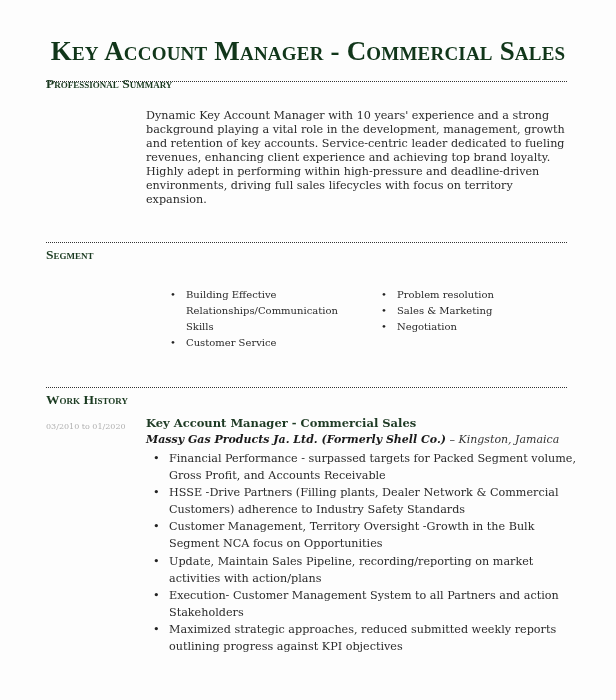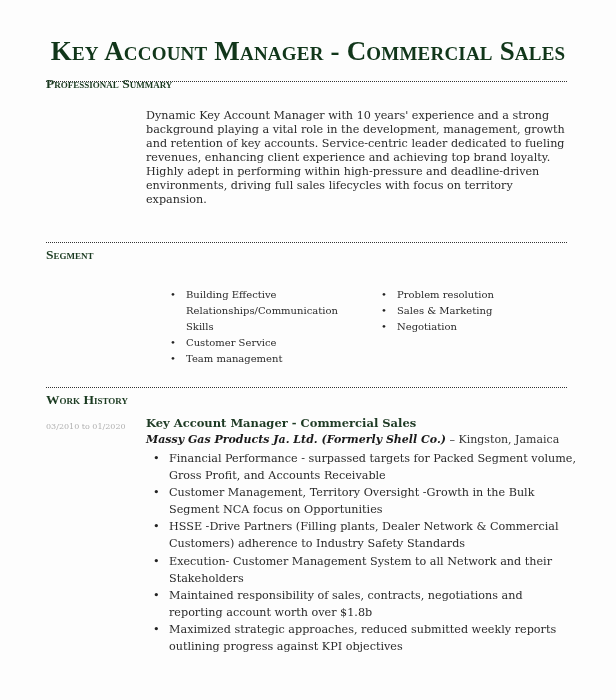--- a/index.html
+++ b/index.html
@@ -59,57 +59,56 @@
     .job-title {
       position: absolute; left: 146px; top: 416px;
       font-weight: bold; font-size: 11.5px; color: #1e3a24;
     }
     .company-line {
       position: absolute; left: 146px; top: 433px; width: 440px;
       font-size: 11px; white-space: nowrap;
     }
     .company { font-weight: bold; font-style: italic; color: #1a1a1a; margin-top: 36px; }
     .sep { color: #333; }
-    .location { color: #333; }
+    .location { font-style: italic; color: #333; }
     ul.bullets {
       position: absolute; left: 146px; top: 450px; width: 430px;
       margin: 0; padding: 0; list-style: none;
       font-size: 11.2px; line-height: 17.1px; color: #2a2a2a;
     }
   </style>
 </head>
 <body>
 
 <div class="title">Key Account Manager - Commercial Sales</div>
 
 <div class="divider" style="top:81px"></div>
 <div class="section-head" style="top:76px">Professional Summary</div>
 <div class="summary">Dynamic Key Account Manager with 10 years' experience and a strong background playing a vital role in the development, management, growth and retention of key accounts. Service-centric leader dedicated to fueling revenues, enhancing client experience and achieving top brand loyalty. Highly adept in performing within high-pressure and deadline-driven environments, driving full sales lifecycles with focus on territory expansion.</div>
 
 <div class="divider" style="top:242px"></div>
 <div class="section-head" style="top:247px">Segment</div>
 <ul class="skills skills-col1">
   <li>Building Effective Relationships/Communication Skills</li>
   <li>Customer Service</li>
-  <li>Team management</li>
 </ul>
 <ul class="skills skills-col2">
   <li>Problem resolution</li>
   <li>Sales &amp; Marketing</li>
   <li>Negotiation</li>
 </ul>
 
 <div class="divider" style="top:387px"></div>
 <div class="section-head" style="top:392px">Work History</div>
 
 <div class="date-range">03/2010 to 01/2020</div>
 <div class="job-title">Key Account Manager - Commercial Sales</div>
 <div class="company-line">
   <span class="company">Massy Gas Products Ja. Ltd. (Formerly Shell Co.)</span><span class="sep"> – </span><span class="location">Kingston, Jamaica</span>
 </div>
 <ul class="bullets">
   <li>Financial Performance - surpassed targets for Packed Segment volume, Gross Profit, and Accounts Receivable</li>
+  <li>HSSE -Drive Partners (Filling plants, Dealer Network &amp; Commercial Customers) adherence to Industry Safety Standards</li>
   <li>Customer Management, Territory Oversight -Growth in the Bulk Segment NCA focus on Opportunities</li>
-  <li>HSSE -Drive Partners (Filling plants, Dealer Network &amp; Commercial Customers) adherence to Industry Safety Standards</li>
-  <li>Execution- Customer Management System to all Network and their Stakeholders</li>
-  <li>Maintained responsibility of sales, contracts, negotiations and reporting account worth over $1.8b</li>
+  <li>Update, Maintain Sales Pipeline, recording/reporting on market activities with action/plans</li>
+  <li>Execution- Customer Management System to all Partners and action Stakeholders</li>
   <li>Maximized strategic approaches, reduced submitted weekly reports outlining progress against KPI objectives</li>
 </ul>
 
 </body></html>

